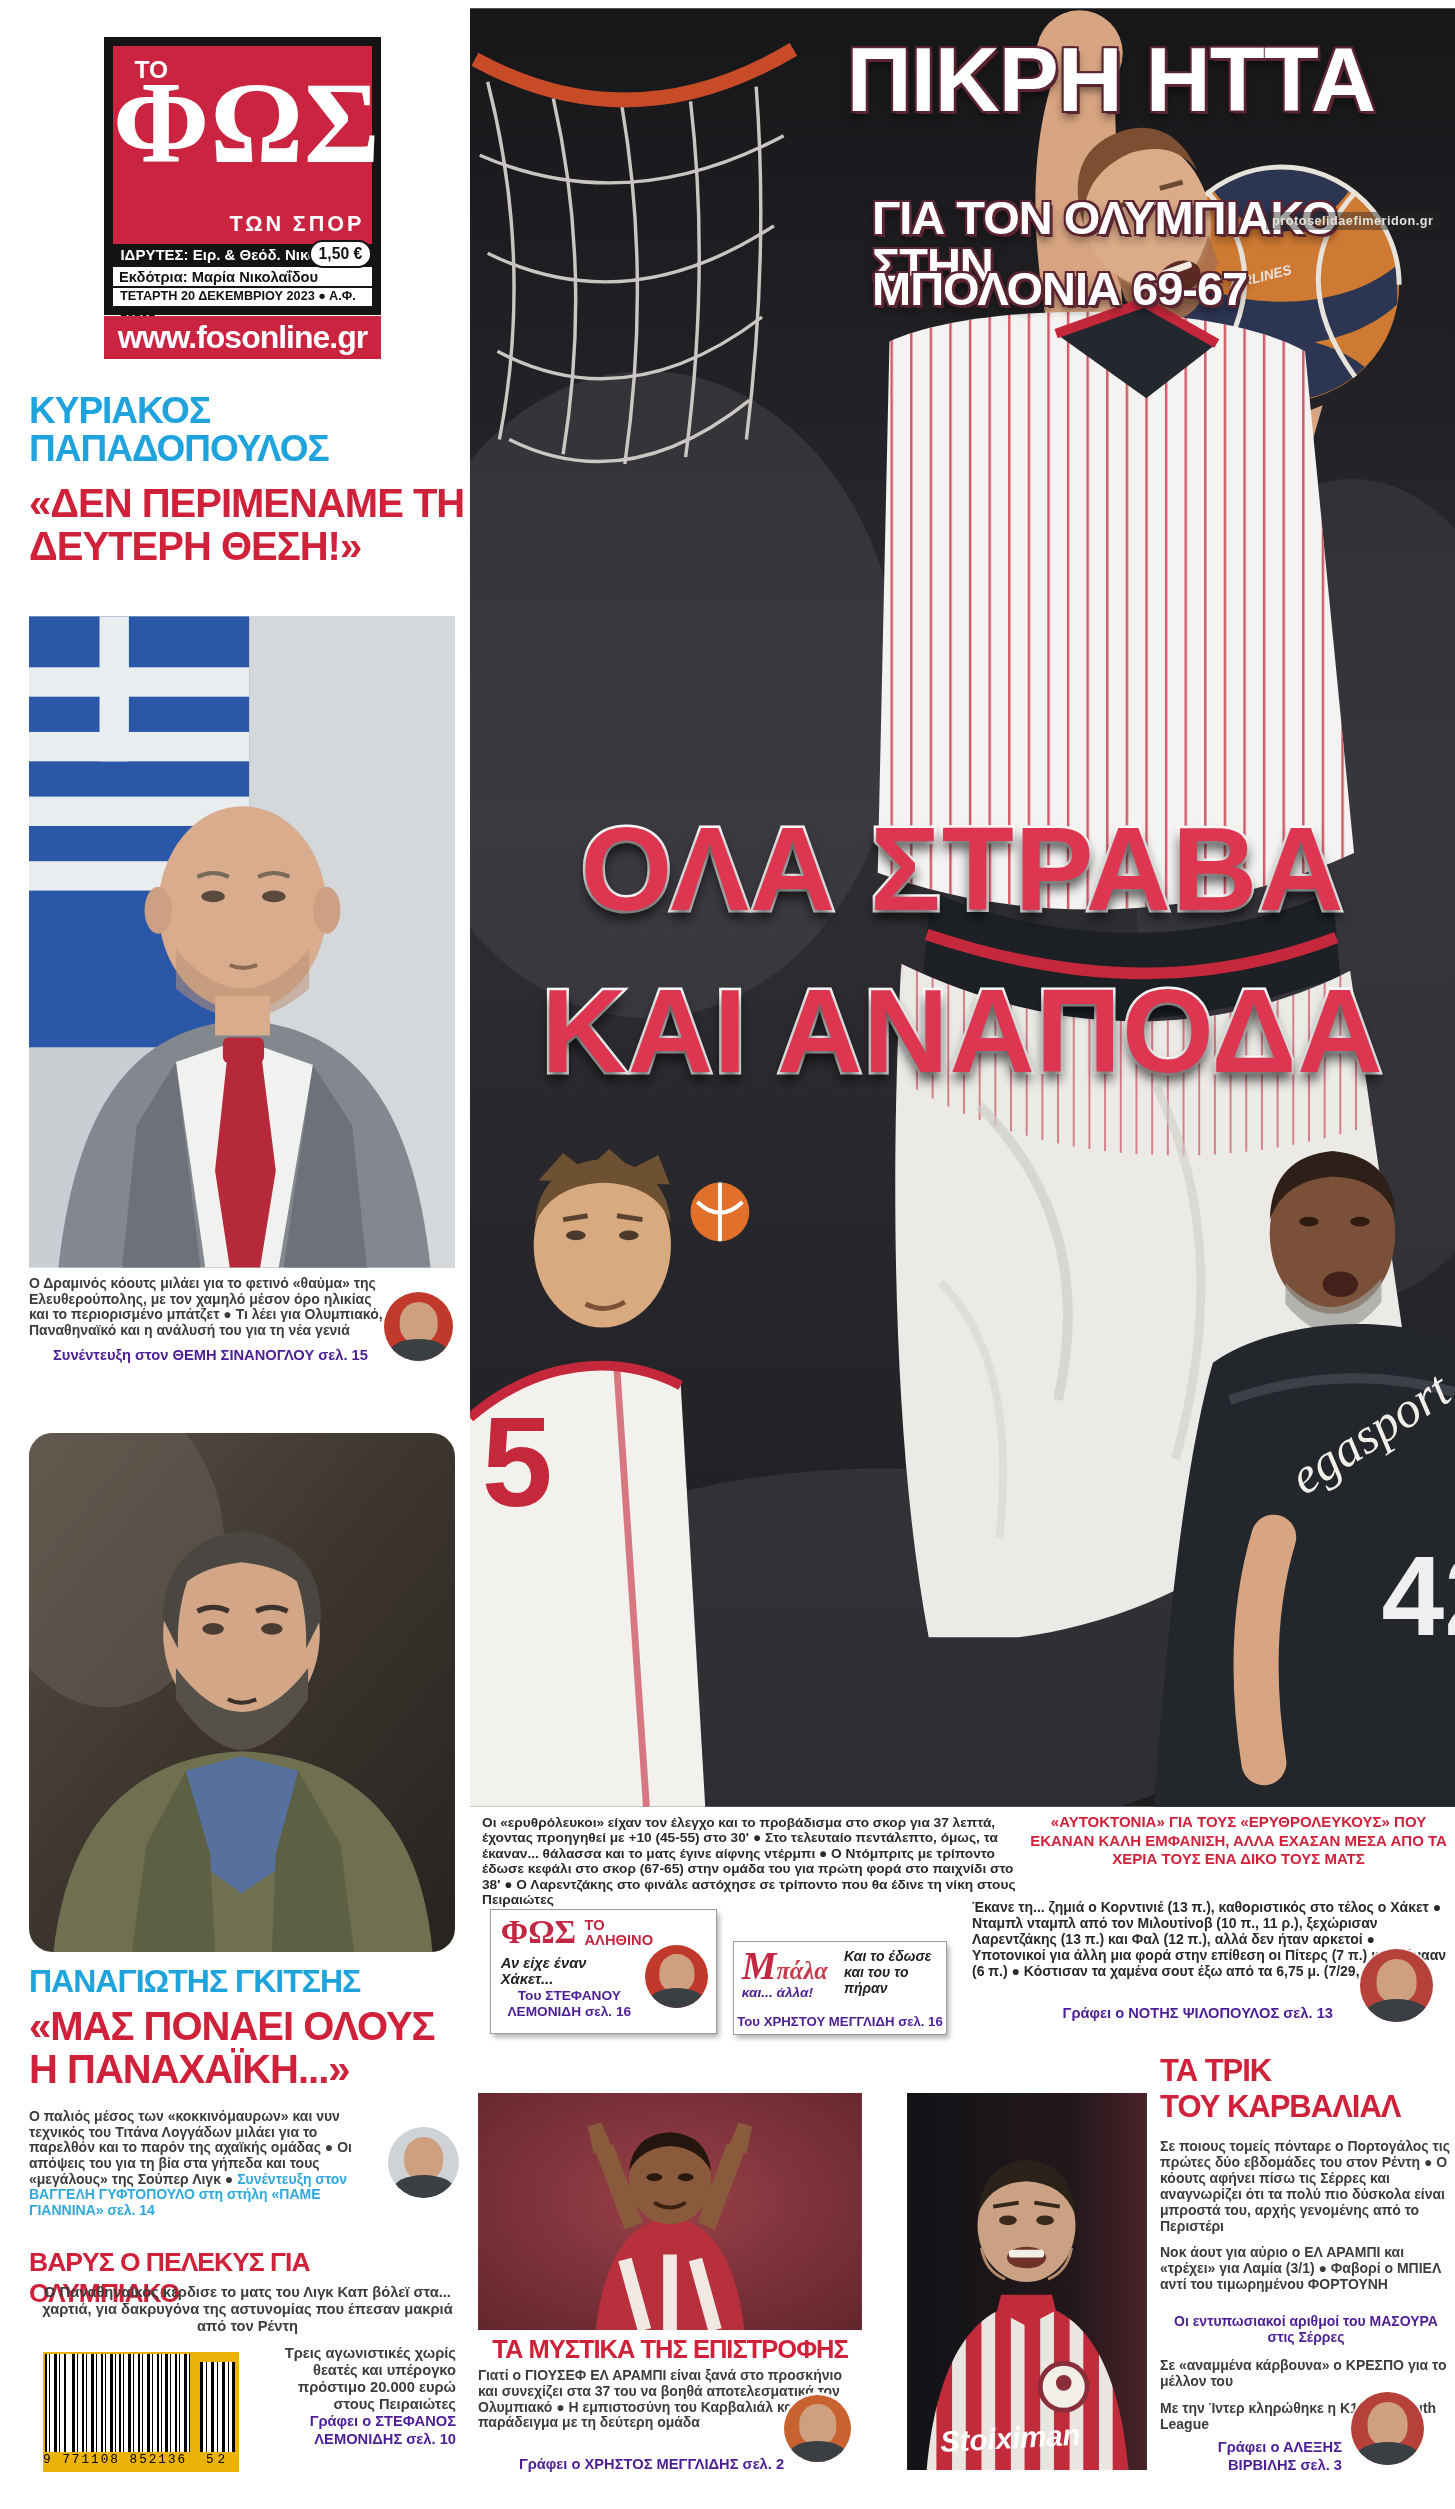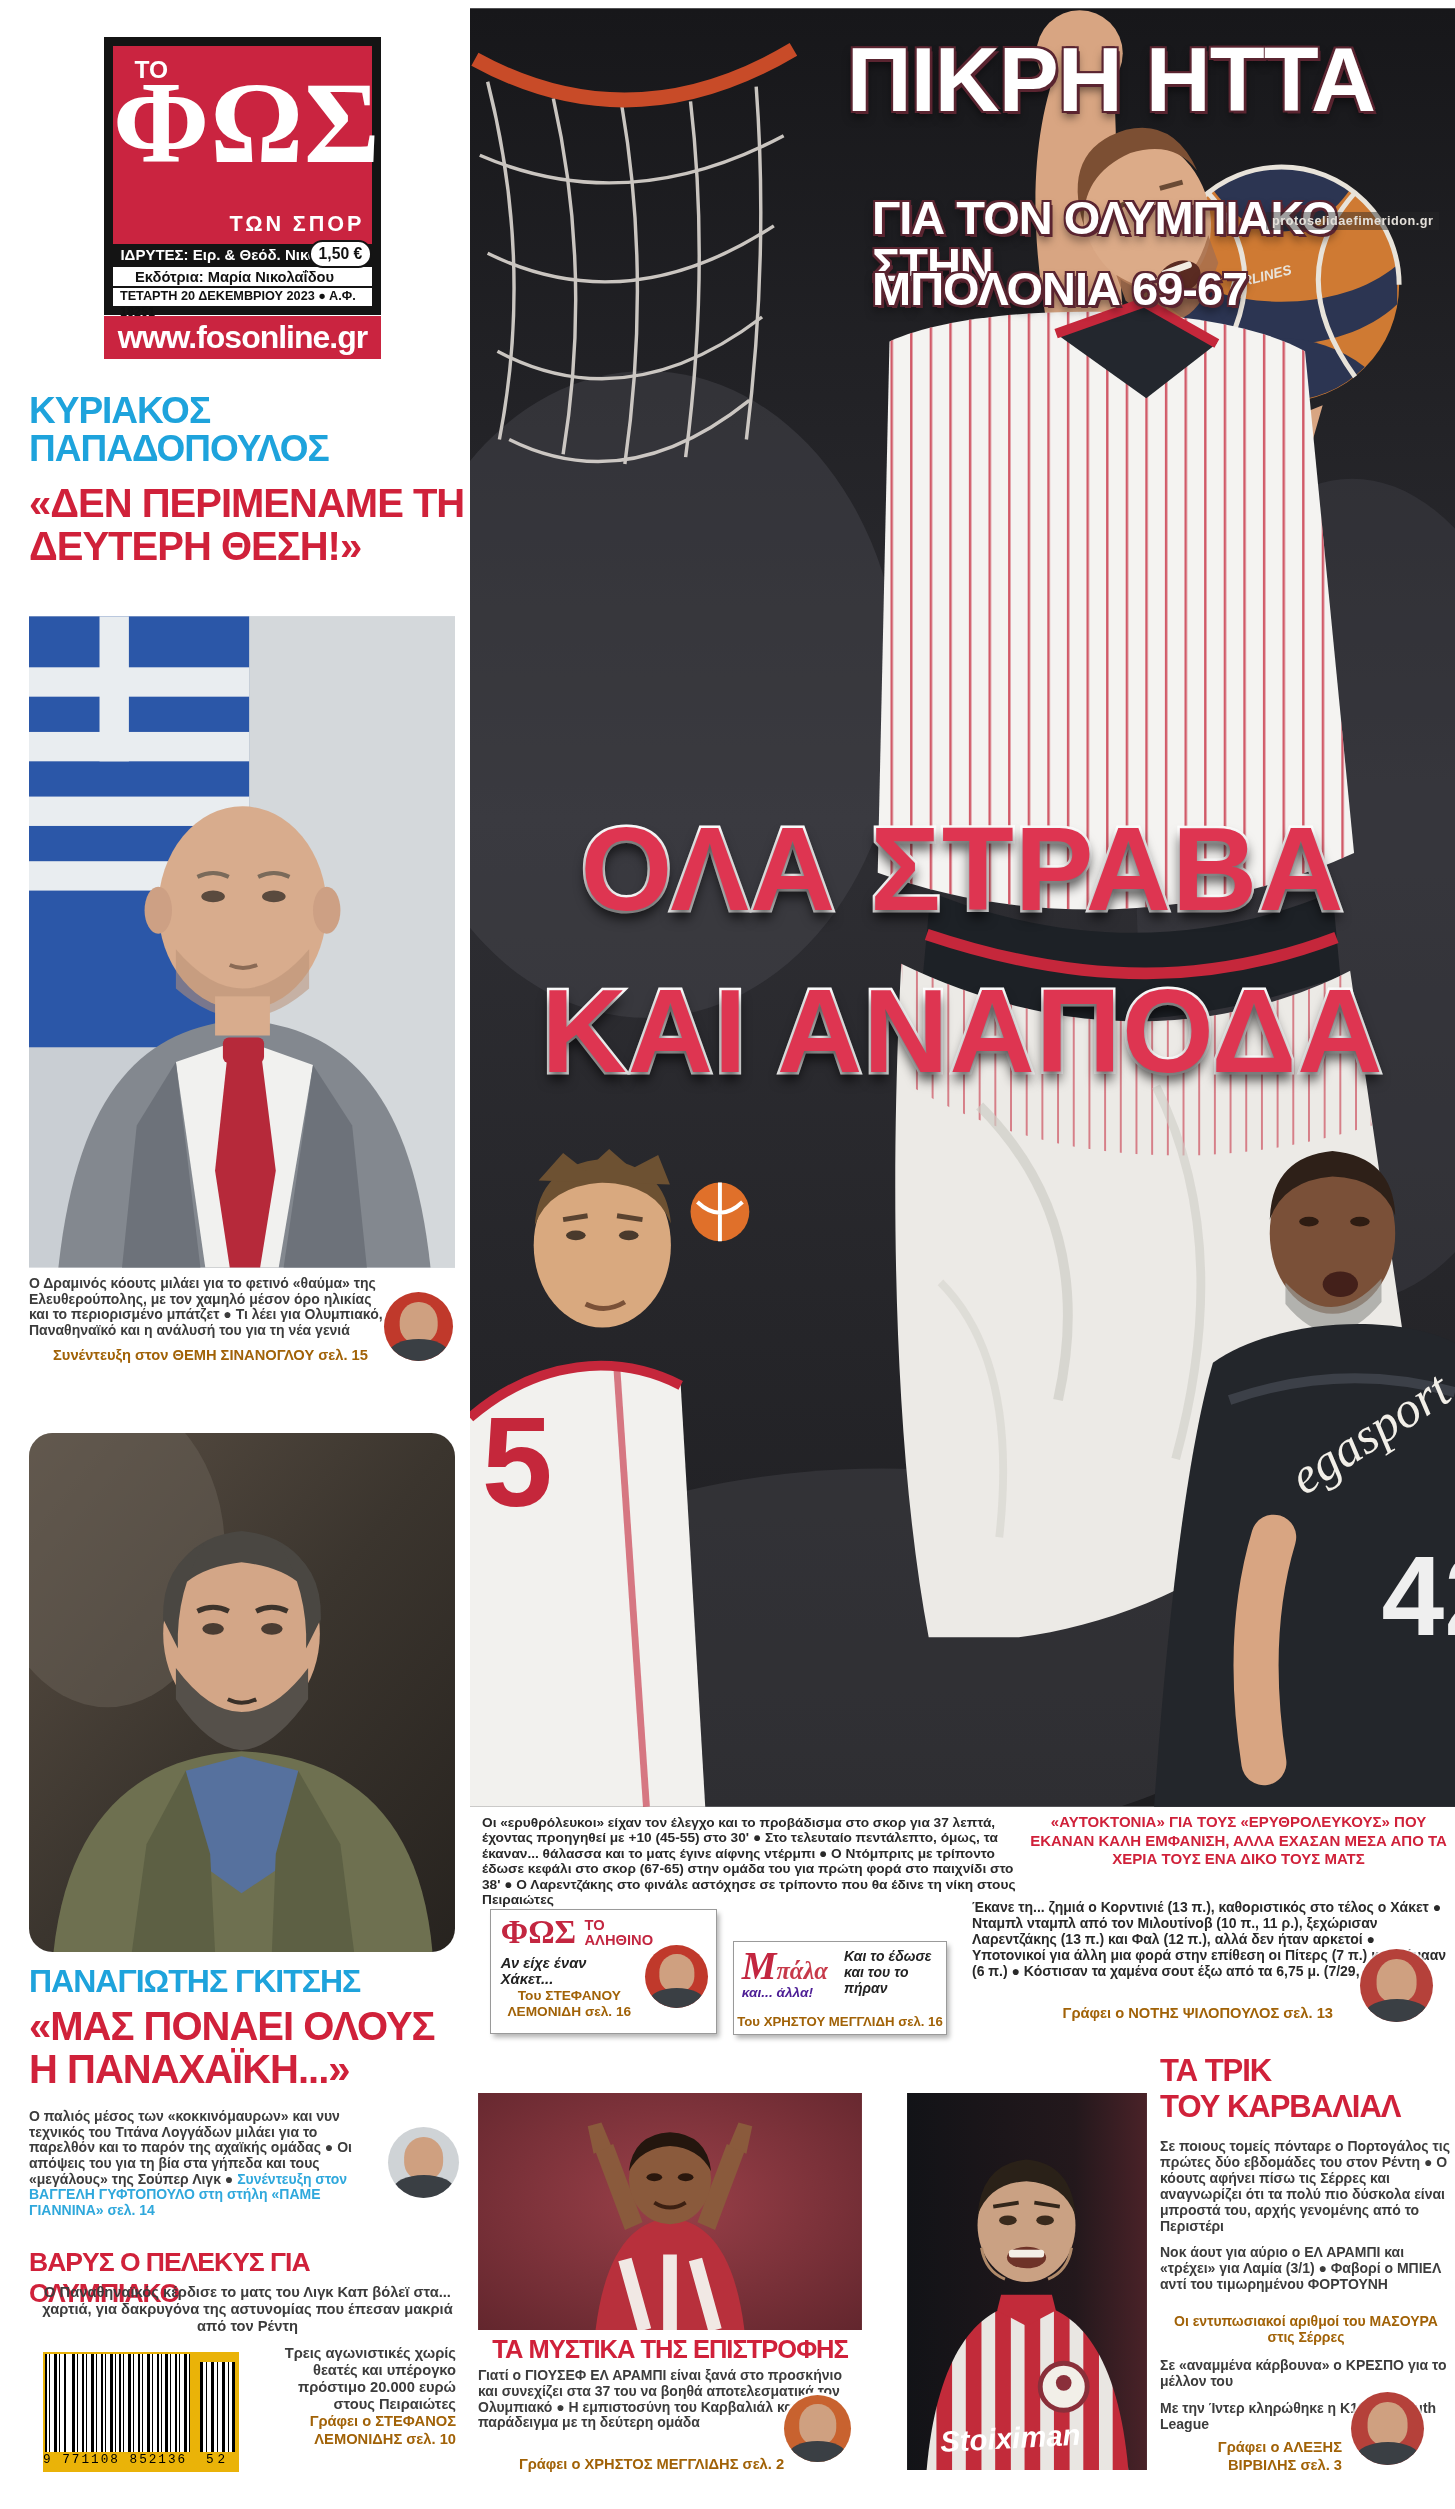--- a/index.html
+++ b/index.html
@@ -9,32 +9,32 @@
   
   #mast{left:104px;top:37px;width:277px;height:278px;border:9.8px solid #141414;background:#fff;box-sizing:border-box;}
   .mast-red{position:absolute;left:0;top:0;width:100%;height:198px;background:#ca2440;}
   .mast-to{position:absolute;left:21.6px;top:9.8px;font-weight:bold;font-size:24.5px;color:#fff;}
   .mast-fos{position:absolute;left:0;top:7.8px;width:100%;text-align:center;
             font-family:"Liberation Serif",serif;font-weight:bold;font-size:116px;line-height:1.2;color:#fff;letter-spacing:1px;}
   .mast-tonspor{position:absolute;right:7.8px;top:165px;font-weight:bold;font-size:21.6px;color:#fff;letter-spacing:2.9px;}
   .mast-founders{position:absolute;left:0;top:198px;width:100%;height:22.5px;background:#141414;color:#fff;
                  font-weight:bold;font-size:15px;line-height:22.5px;text-align:center;}
   .mast-publisher{position:absolute;left:0;top:221px;width:100%;height:20.6px;border-bottom:2px solid #141414;
-                  font-weight:bold;font-size:14.7px;line-height:20.6px;padding-left:22px;box-sizing:border-box;color:#111;}
+                  font-weight:bold;font-size:14.7px;line-height:20.6px;padding-left:6px;box-sizing:border-box;color:#111;}
   .mast-date{position:absolute;left:0;top:243px;width:100%;height:15.7px;font-weight:bold;font-size:12.7px;line-height:15.7px;
              padding-left:6.9px;box-sizing:border-box;color:#111;}
   .mast-price{position:absolute;right:0px;top:194px;border:2px solid #141414;border-radius:13.7px;background:#fff;
               font-weight:bold;font-size:15.7px;padding:2.9px 7.8px;color:#111;z-index:3;}
   #www{left:104px;top:316px;width:277px;height:43px;background:#ca2440;color:#fff;font-weight:bold;
        font-size:32px;line-height:43px;text-align:center;letter-spacing:-1px;}
   
   .hl-blue{font-weight:bold;color:#1ea3dc;letter-spacing:-1px;}
   .hl-red{font-weight:bold;color:#d0213a;letter-spacing:-1px;}
   .body-txt{font-weight:bold;color:#3c3c3c;}
-  .byline-red{font-weight:bold;color:#a16207;}
+  .byline-red{font-weight:bold;color:#4c1d95;}
   .cyan{color:#2fa8dc;font-weight:bold;}
   
   .portrait{position:absolute;border-radius:50%;overflow:hidden;box-shadow:0 0 0 2px rgba(255,255,255,.8);}
   .portrait::before{content:"";position:absolute;left:50%;top:14%;width:56%;height:60%;transform:translateX(-50%);
                     background:#cfa080;border-radius:48% 48% 42% 42%;}
   .portrait::after{content:"";position:absolute;left:50%;bottom:-10%;width:88%;height:42%;transform:translateX(-50%);
                    background:#3a3f44;border-radius:50% 50% 0 0;}
   
   .kicker{font-weight:bold;color:#fff;letter-spacing:-1px;
           text-shadow:2.9px 2.9px 0 #5a2430,-2px -2px 0 #5a2430,2px -2px 0 #5a2430,-2px 2px 0 #5a2430,0 5.9px 9.8px rgba(0,0,0,.55);}

